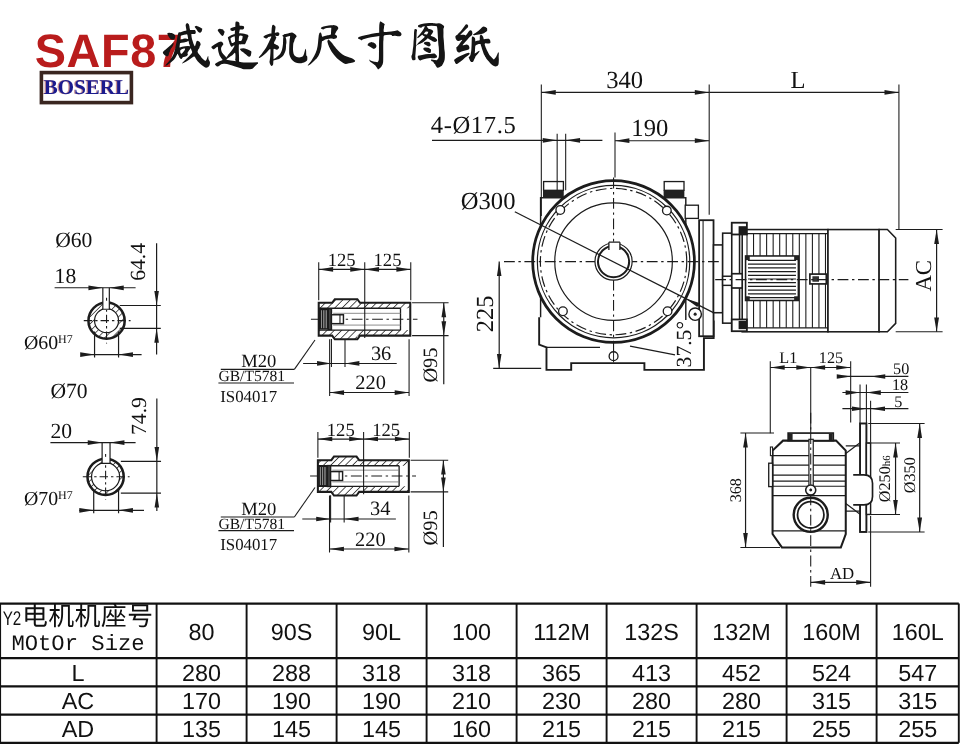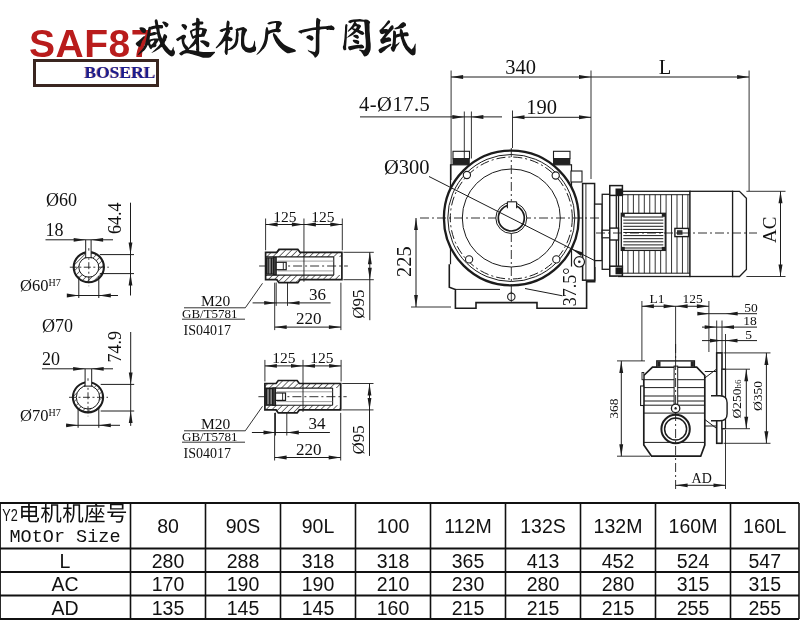--- a/index.html
+++ b/index.html
@@ -1,18 +1,18 @@
 <!DOCTYPE html>
 <html><head><meta charset="utf-8">
 <style>
 html,body{margin:0;padding:0;background:#fff;width:800px;height:622px;overflow:hidden}
 #page{position:relative;width:800px;height:622px;background:#fff;filter:blur(0.3px)}
 .logo{position:absolute;left:33px;top:59px;width:72px;height:22px;border:3px solid #3a2620;background:#fff;
  font-family:"Liberation Serif",serif;font-weight:bold;font-size:17.5px;color:#1b1b8e;text-align:center;line-height:21.5px;
- text-shadow:-1px 0 0 rgba(150,40,40,.5);padding-left:48px;}
+ text-shadow:-1px 0 0 rgba(150,40,40,.5);}
 .saf{position:absolute;left:29px;top:22px;font-family:"Liberation Sans",sans-serif;font-weight:bold;font-size:39px;color:#b91c1c;letter-spacing:0.5px}
 </style></head>
 <body>
 <div id="page">
 <div class="saf">SAF87</div>
 <div class="logo">BOSERL</div>
 <svg width="800" height="622" viewBox="0 0 800 622" style="position:absolute;left:0;top:0">
 <path transform="translate(133.8 53) scale(0.043 -0.043)" d="M253 385Q253 371 242 349Q232 327 219 312Q206 298 195 278Q184 258 184 248Q184 235 178 230Q173 223 166 204Q160 184 160 174Q160 164 150 154Q132 136 104 149Q76 162 46 201Q32 220 73 253Q102 277 121 292L216 376Q248 404 250 404Q253 404 253 385ZM218 592Q263 576 278 554Q293 531 279 496Q274 479 264 471Q256 464 247 464Q238 463 215 467Q202 470 184 488Q167 506 152 532Q135 559 132 572Q129 585 138 593Q144 600 170 600Q196 599 218 592ZM701 731Q741 726 787 692L809 675L805 655Q801 618 777 603Q763 596 748 601Q733 606 716 632Q700 658 680 684Q660 710 660 714Q660 717 671 726Q682 735 701 731ZM525 783Q553 773 559 725Q562 695 564 687Q567 679 569 664L571 650H618L667 651L677 632Q686 615 682 600Q677 581 667 576Q657 571 629 572L597 573L598 554Q598 538 604 502Q611 467 615 456Q619 446 626 422Q634 398 640 382L653 350Q660 334 663 334Q667 334 680 376Q693 417 693 423Q693 429 697 429Q701 429 703 437Q706 453 740 432Q762 419 770 399Q784 365 772 355Q767 351 767 346Q767 340 761 335Q755 330 755 315Q755 300 742 286Q729 273 729 266Q729 259 723 252Q713 237 720 218Q727 200 757 165Q781 136 792 120Q802 105 826 83Q851 61 864 57Q873 53 880 62Q888 71 901 104Q916 146 922 147Q926 148 927 124Q927 119 927 112Q927 90 930 82Q932 74 943 58Q955 38 957 29Q959 20 956 -7Q950 -51 916 -70Q883 -90 849 -68Q801 -36 757 6Q713 48 690 85Q667 123 663 132Q659 140 652 140Q648 140 634 132Q619 124 614 118Q607 111 546 72Q485 34 452 16Q425 1 416 1H415Q409 1 413 4Q417 11 488 78L490 79L491 80H492L493 81L494 82L495 83L496 85L497 87Q545 130 579 170Q613 210 613 220Q613 231 600 258Q587 286 587 292Q587 300 582 297Q579 295 576 289Q574 279 562 268Q550 256 550 252Q550 248 538 233Q526 218 526 214Q526 209 521 208Q516 206 524 197Q536 178 523 164Q514 156 514 153Q514 147 500 141Q485 135 474 135Q458 135 441 126Q424 116 418 103Q411 91 405 88Q399 86 389 92Q382 97 370 113Q359 129 359 135Q359 138 348 158Q336 179 334 187Q331 204 316 169Q315 168 315 166Q290 109 259 77Q228 47 210 32Q191 16 140 -22Q127 -32 111 -39Q95 -46 91 -43Q87 -38 141 21Q160 42 186 76Q212 110 212 113Q212 115 222 128Q231 142 240 162Q250 182 253 188Q256 195 275 264Q282 284 284 296Q285 308 294 347Q315 438 327 525Q330 549 336 566Q342 582 342 588Q343 594 349 602Q355 611 368 608Q380 604 403 614Q442 630 477 635Q495 637 500 640Q505 642 494 692Q486 732 486 746Q487 760 499 774Q510 787 512 787Q513 787 525 783ZM508 571Q498 571 456 560Q413 550 404 545Q392 541 389 534Q386 526 381 488L378 468L402 471Q425 473 432 477Q439 481 466 486Q492 490 512 484Q531 477 534 480Q536 482 531 505Q526 528 524 544Q521 561 517 566Q513 571 508 571ZM526 435Q509 420 410 404Q382 399 378 396Q375 394 374 377L369 335Q366 311 370 311Q371 311 374 312Q409 327 474 335Q540 343 564 336Q570 334 570 339Q570 344 558 374Q550 394 550 406Q550 417 544 430Q539 444 538 444Q536 444 526 435ZM422 284Q398 274 389 264Q380 255 380 244Q380 213 393 195Q397 189 400 189Q404 189 416 198Q435 211 456 242Q477 272 477 286Q477 291 470 293Q463 295 450 292Q438 290 422 284Z" fill="#151515"></path>
 <path transform="translate(174.10000000000002 53) scale(0.043 -0.043)" d="M727 285Q750 278 784 260Q819 241 821 235Q825 229 820 194Q814 160 810 153Q796 130 774 135Q753 140 718 174Q658 230 649 230Q641 230 619 255Q597 280 601 284Q603 285 630 291Q680 302 727 285ZM238 671Q251 669 262 664Q272 659 278 654Q283 650 281 646Q279 642 290 636Q298 632 300 628Q302 623 302 611Q302 593 296 586Q290 578 290 568Q290 558 280 547Q270 536 262 536Q251 536 242 548Q233 561 220 573Q208 585 208 588Q208 591 197 602Q174 628 171 640Q168 652 184 666Q195 676 203 676Q211 677 238 671ZM632 732Q656 732 662 730Q669 729 674 723Q684 710 682 696Q681 683 671 672Q662 664 656 662Q650 660 628 660H599L596 644Q592 624 586 598L584 587L606 588Q630 588 655 582Q680 576 718 568Q742 562 750 558Q757 555 760 549Q772 526 758 509Q750 499 748 482Q745 466 739 462Q733 457 733 450Q733 443 728 436Q722 430 722 424Q722 417 710 397L700 377H665Q630 377 620 373Q610 369 606 372Q603 375 594 375Q585 375 582 371Q579 366 579 306Q579 246 581 195Q586 114 583 56Q583 42 584 39Q586 36 592 34Q627 23 676 22Q724 20 844 23L944 28L950 19Q960 -1 938 -8Q926 -13 926 -18Q925 -23 906 -38Q887 -54 869 -76Q854 -95 842 -100Q830 -106 795 -109Q747 -114 698 -110Q673 -108 652 -103Q632 -98 572 -78L491 -52Q449 -40 417 -29Q385 -18 351 -10Q317 -1 288 -5Q228 -14 208 -35Q188 -56 166 -56Q158 -56 144 -46Q129 -36 129 -30Q129 -25 123 -23Q115 -20 118 -12Q121 -3 135 7Q190 52 256 67Q262 69 264 70Q266 72 264 74Q225 125 212 149Q200 173 200 178Q200 183 194 196Q188 212 182 240Q176 267 176 286Q176 326 167 325Q166 325 165 325Q157 322 135 308Q113 293 111 288Q107 282 98 278Q89 273 80 279Q70 286 60 297Q50 308 48 316Q45 325 55 333Q65 341 109 368Q159 396 176 409Q193 421 218 425Q244 429 255 421Q271 411 276 390Q282 368 271 360Q264 356 249 331Q236 308 235 290Q234 273 243 245Q250 220 262 204Q273 188 300 162Q330 136 330 126Q330 118 334 117Q338 116 340 124Q342 132 345 132Q348 132 362 152Q376 172 376 175Q376 178 379 180Q384 181 411 215Q438 249 451 269Q469 295 484 324L499 353L484 351Q468 348 458 336Q448 326 443 325Q438 324 430 330Q425 334 410 364Q396 394 396 402Q396 409 386 437Q356 517 374 517Q380 517 397 528Q425 547 483 567Q496 571 499 574Q502 578 502 586Q502 598 504 622L508 646L481 638Q461 631 450 632Q439 633 426 642Q415 651 415 666V681L446 693Q477 705 494 710L512 715V760Q513 803 519 812Q527 819 536 818Q545 818 564 810Q582 801 587 792Q592 783 592 762Q591 742 594 737Q597 732 632 732ZM582 505Q579 476 579 456V437L595 438Q620 440 628 444Q635 449 642 469Q651 491 652 512L653 533L634 538Q603 547 594 541Q585 535 582 505ZM432 503Q424 498 422 494Q420 489 420 476Q420 457 425 447Q430 437 436 420Q441 400 446 398Q450 396 474 405Q501 416 504 422Q506 427 504 480Q501 532 498 532Q496 532 492 529Q489 526 467 519Q445 512 432 503ZM436 151Q423 143 395 123Q367 103 361 98Q356 93 349 89Q326 76 361 72Q363 72 366 71Q411 67 496 50Q515 46 517 48Q519 49 513 65Q507 81 509 83Q513 87 514 123Q516 159 513 179Q509 209 506 212Q502 215 476 187Q449 159 436 151Z" fill="#151515"></path>
 <path transform="translate(214.40000000000003 53) scale(0.043 -0.043)" d="M344 730Q352 722 353 716Q354 711 353 693Q348 644 341 614Q337 602 343 600Q349 599 370 604Q389 610 400 608Q410 606 420 598Q438 581 422 549Q412 526 372 537Q350 545 348 542Q345 540 358 527Q368 516 369 508Q370 500 364 489Q359 479 355 469Q351 459 339 438Q327 418 325 403L323 388L351 374Q380 359 391 355Q402 351 404 344Q407 337 416 331Q432 318 418 296Q407 280 392 273Q376 266 363 272Q340 284 323 286Q317 286 315 277Q314 266 314 176Q315 87 316 86Q318 84 338 98Q358 112 371 125Q383 135 399 148Q433 176 448 197Q464 218 476 257Q486 286 493 339Q500 392 500 440Q500 496 504 507Q507 514 504 519Q502 524 488 533L478 540L492 546Q505 553 516 564Q527 576 531 575Q541 572 569 578Q597 583 620 591Q655 603 672 602Q689 602 705 588Q721 575 725 575Q731 575 747 556Q763 538 763 532Q763 525 748 508Q737 495 728 476Q719 457 719 445Q719 438 707 412Q700 395 698 383Q696 371 694 338Q691 277 694 250Q696 224 705 187Q717 146 764 126Q812 107 854 126Q881 139 893 159Q905 179 918 235Q930 289 937 290Q944 293 947 239Q947 230 947 220Q949 172 950 162Q952 153 960 145Q967 139 968 132Q970 126 970 103Q970 70 964 59Q948 36 906 23Q882 17 868 11Q853 5 836 5Q814 5 774 14Q735 23 722 31Q704 42 680 67Q655 92 648 107Q641 125 636 135Q630 145 623 170Q616 196 618 285Q623 453 633 500Q637 523 636 529Q635 535 627 535Q619 535 588 526Q556 517 549 513Q546 511 549 507Q560 494 564 444Q567 395 560 381Q556 373 556 323Q555 273 549 260Q543 246 543 239Q543 230 516 175Q509 161 482 133Q425 75 351 69Q318 66 314 62Q311 58 310 21Q309 -4 308 -12Q306 -21 297 -33Q289 -47 284 -48Q279 -50 270 -43Q257 -35 245 -3Q233 29 237 39Q242 53 249 130Q256 208 256 255Q256 284 249 284Q246 285 240 277Q234 269 228 266Q222 263 202 238Q183 212 154 190Q125 169 119 162Q107 152 75 130Q43 108 39 108Q31 108 30 114Q29 121 34 129Q41 140 62 163Q83 186 94 202Q105 219 110 225Q133 249 163 296Q178 322 224 414Q269 505 271 515Q271 522 271 525Q271 528 266 528Q261 528 254 526Q246 524 231 518Q208 510 204 508Q201 505 195 496Q191 487 178 486Q166 484 156 492Q146 500 139 500Q135 500 127 508Q119 516 119 520Q119 524 133 537Q147 550 193 564Q239 579 257 582L274 585L276 628Q281 727 295 746Q302 758 313 754Q324 750 344 730Z" fill="#151515"></path>

